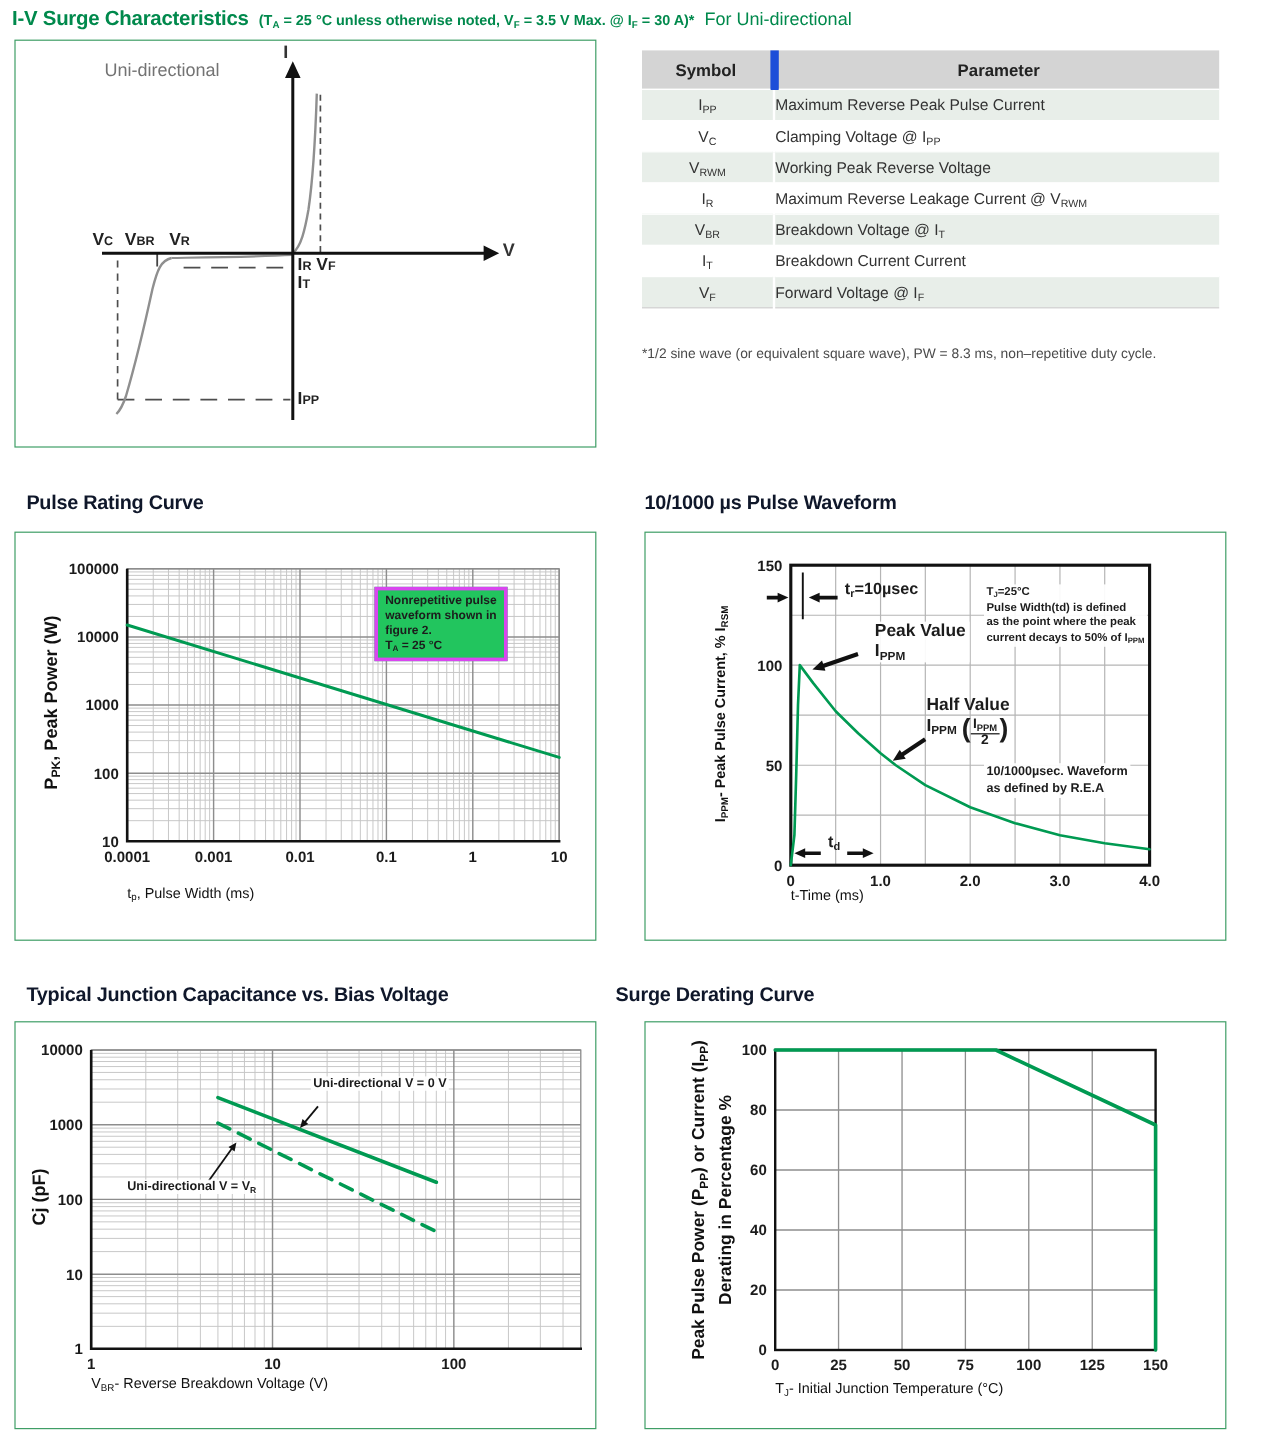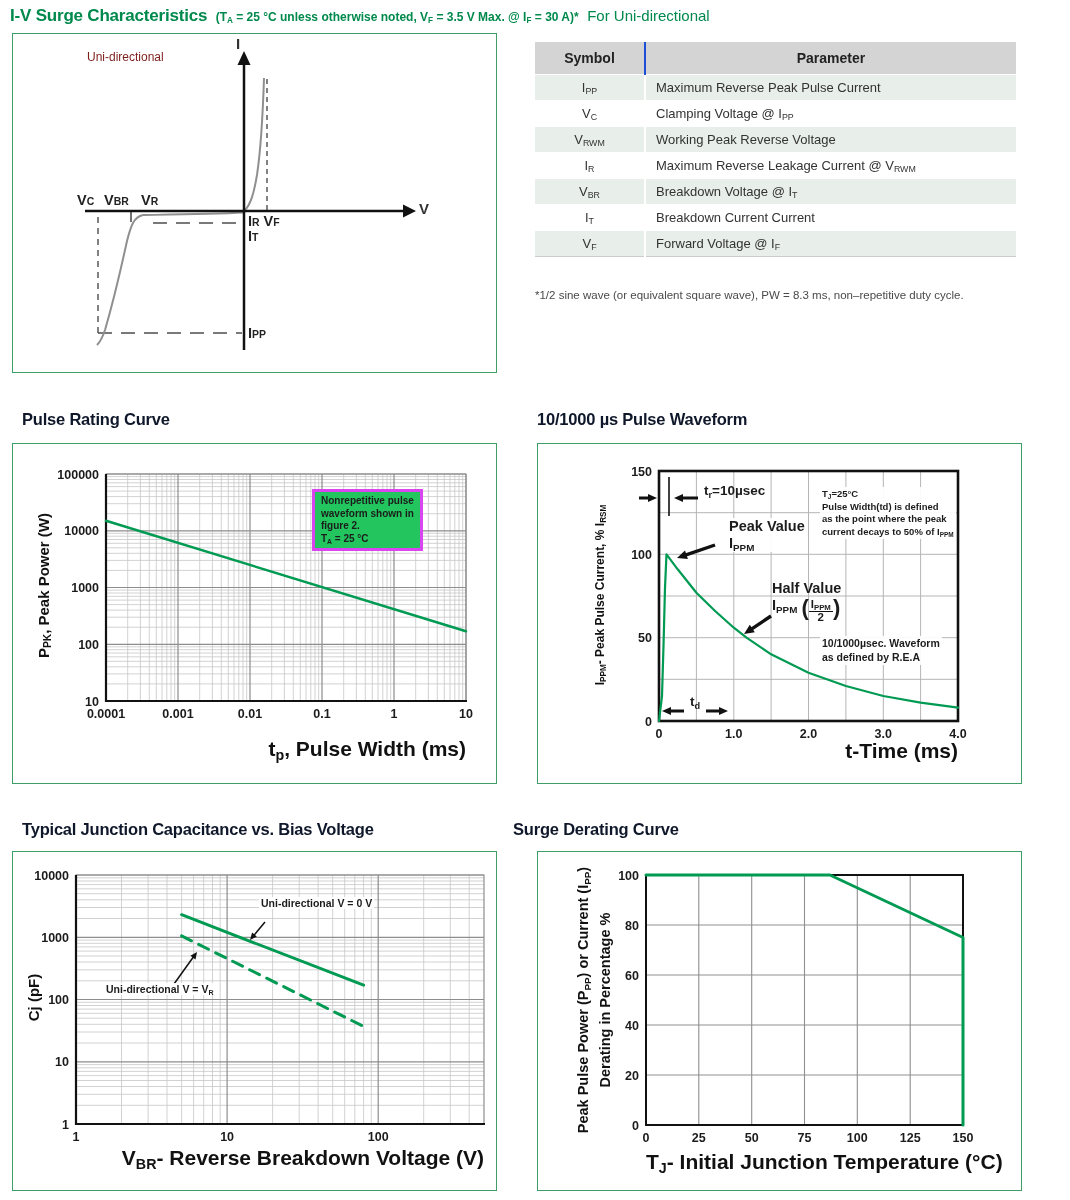--- a/index.html
+++ b/index.html
@@ -9,45 +9,45 @@
   .page-title{position:absolute;left:10px;top:6px;color:#00894c;white-space:nowrap}
   .page-title .t1{font-size:17px;font-weight:bold;letter-spacing:-0.2px}
   .page-title .t2{font-size:12px;font-weight:bold;margin-left:4px}
   .page-title .t3{font-size:15px;font-weight:normal;margin-left:4px}
   .shead{position:absolute;font-size:16.5px;font-weight:bold;color:#0f172a;letter-spacing:-0.2px;white-space:nowrap}
   .box{position:absolute;border:1.5px solid #3f9e66;background:#fff}
   .box svg{position:absolute;left:0;top:0}
   
   .ptable{position:absolute;left:535px;top:42px;width:481px;border-collapse:collapse;border-bottom:1px solid #ccc}
   .ptable th{background:#d4d4d4;height:32px;font-size:14px;color:#222;font-weight:bold}
-  .ptable th.sym{width:110px;border-right:2px solid #1d4ed8}
+  .ptable th.sym{width:110px;border-right:7px solid #1d4ed8}
   .ptable td{height:26px;font-size:13px;color:#333;border-top:1.5px solid #fff}
   .ptable td.sym{text-align:center;border-right:2px solid #fff}
-  .ptable td.par{padding-left:10px}
+  .ptable td.par{padding-left:0}
   .ptable tbody tr:nth-child(odd){background:#e8eee9}
   .footnote{position:absolute;left:535px;top:289px;font-size:11.5px;color:#4a4a4a;white-space:nowrap}
   
   .ov{position:absolute;white-space:nowrap;color:#1c1c1c}
-  .xlab{position:absolute;text-align:right;font-weight:bold;font-size:21px;color:#111;white-space:nowrap}
+  .xlab{position:absolute;text-align:left;font-weight:normal;font-size:12px;color:#111;white-space:nowrap}
   .ylab{position:absolute;text-align:center;font-weight:bold;color:#111;transform:rotate(-90deg);white-space:nowrap}
   .tick{font:bold 12.5px "Liberation Sans",sans-serif;fill:#1b1b1b}
   .prnote{border:3px solid #d946ef;background:#22c55e;padding:3px 6px;font-weight:bold;font-size:10px;line-height:12.5px}
   .ann{font-weight:bold}
   .wsmall{font-size:9.5px;line-height:12.5px;background:rgba(255,255,255,.92);padding:1px 2px}
   .wmed{font-size:10.5px;line-height:13.5px;background:rgba(255,255,255,.92);padding:1px 2px}
   .wbig{font-size:14.5px;line-height:17px}
   .caplab{font-size:10.5px;font-weight:bold;background:rgba(255,255,255,.92);padding:0 2px}
   .bigp{font-size:22px;font-weight:bold;vertical-align:-0.22em}
   .frac{display:inline-block;text-align:center;vertical-align:-0.75em;line-height:1}
   .frac .num{display:block;border-bottom:1.6px solid #111;padding:0 2px;font-size:11.5px}
   .frac .den{display:block;font-size:11.5px}
   
   .ivlab{position:absolute;font-size:14.5px;color:#222;font-weight:bold;white-space:nowrap}
   .ivlab sub{vertical-align:baseline;font-size:0.72em}
-  .ivtitle{position:absolute;font-size:12px;color:#7f1d1d;white-space:nowrap}
+  .ivtitle{position:absolute;font-size:15px;color:#737373;white-space:nowrap}
   .ivaxis{position:absolute;font-size:15px;color:#333;font-weight:bold}
 </style>
 </head>
 <body>
 
 <div class="page-title">
   <span class="t1">I-V Surge Characteristics</span>
   <span class="t2">(T<sub>A</sub> = 25 °C unless otherwise noted, V<sub>F</sub> = 3.5 V Max. @ I<sub>F</sub> = 30 A)*</span>
   <span class="t3">For Uni-directional</span>
 </div>

